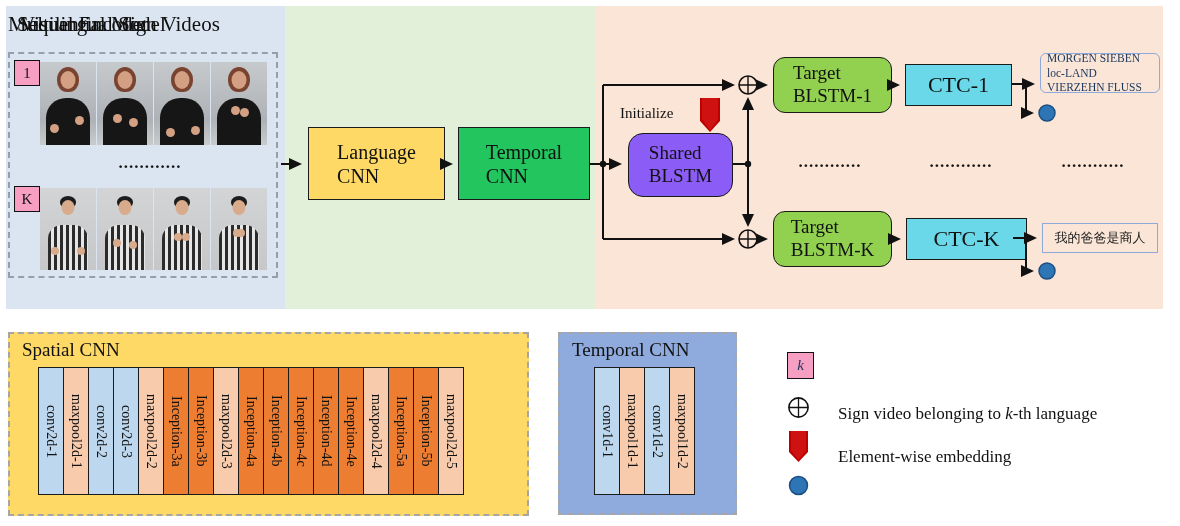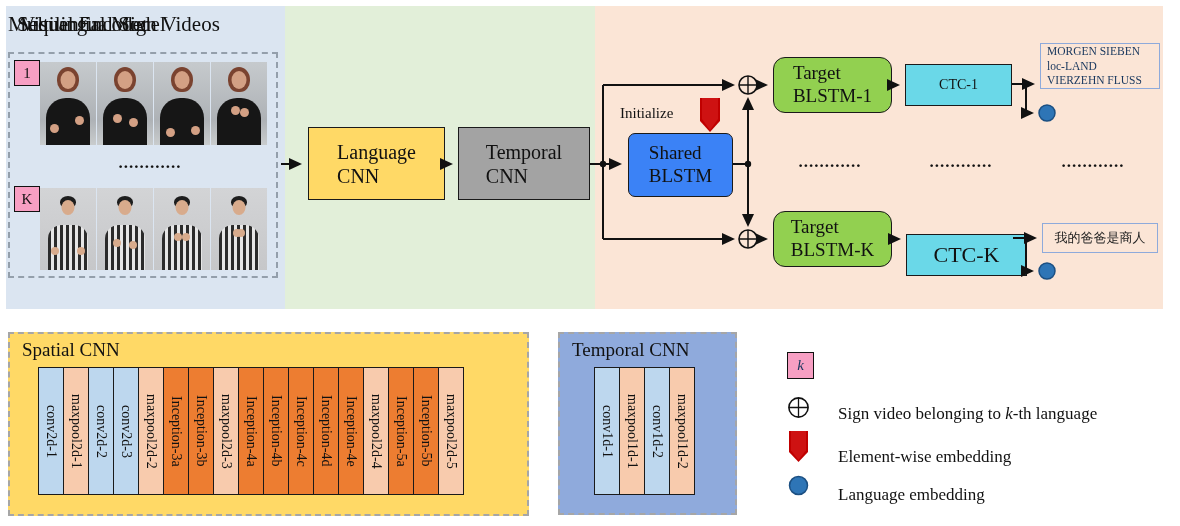--- a/index.html
+++ b/index.html
@@ -51,29 +51,29 @@
   .dots{position:absolute;font-weight:bold;font-size:17px;letter-spacing:1px;text-align:center;line-height:20px;}
   #videos-dots{left:100px;top:153px;width:100px;}
   .seq-dots{top:152px;width:80px;}
   #sd1{left:790px;} #sd2{left:921px;} #sd3{left:1053px;}
 
   
   .fbox{position:absolute;box-sizing:border-box;display:flex;align-items:center;justify-content:center;
         text-align:left;border:1.6px solid #1a1a1a;}
   .ml{white-space:pre-line;line-height:1.2;}
   #box-spatial{left:308px;top:127px;width:137px;height:73px;background:#FFD966;font-size:20px;}
-  #box-temporal{left:458px;top:127px;width:132px;height:73px;background:#a3a3a3;font-size:20px;}
-  #box-shared{left:628px;top:133px;width:105px;height:64px;background:#3b82f6;border-radius:7px;font-size:19px;}
+  #box-temporal{left:458px;top:127px;width:132px;height:73px;background:#22c55e;font-size:20px;}
+  #box-shared{left:628px;top:133px;width:105px;height:64px;background:#8b5cf6;border-radius:15px;font-size:19px;}
   #box-target1{left:773px;top:57px;width:119px;height:56px;background:#92D050;border-radius:12px;font-size:19px;}
   #box-targetk{left:773px;top:211px;width:119px;height:56px;background:#92D050;border-radius:12px;font-size:19px;}
-  #box-ctc1{left:905px;top:64px;width:107px;height:42px;background:#6AD8E8;font-size:14px;}
-  #box-ctck{left:906px;top:234px;width:121px;height:42px;background:#6AD8E8;font-size:22px;}
+  #box-ctc1{left:905px;top:64px;width:107px;height:42px;background:#6AD8E8;font-size:22px;}
+  #box-ctck{left:906px;top:218px;width:121px;height:42px;background:#6AD8E8;font-size:22px;}
   .outbox{position:absolute;box-sizing:border-box;border:1.3px solid #8EAADB;display:flex;align-items:center;
           padding:2px 6px;color:#17365D;}
-  #out1{left:1040px;top:43px;width:120px;height:46px;font-size:11.5px;line-height:1.28;}
+  #out1{left:1040px;top:53px;width:120px;height:40px;font-size:11.5px;line-height:1.28;border-radius:6px;}
   #outk{left:1042px;top:223px;width:116px;height:30px;font-size:13px;color:#222;justify-content:center;}
   #lbl-init{left:620px;top:105px;width:76px;font-size:15px;text-align:left;}
   .shield{position:absolute;background:#C00000;clip-path:polygon(0 0,100% 0,100% 68%,50% 100%,0 68%);}
   .shield-inner{position:absolute;left:2px;top:0;right:2px;bottom:2px;background:#CE1212;
                 clip-path:polygon(0 0,100% 0,100% 66%,50% 100%,0 66%);}
   #shield-seq{left:700px;top:98px;width:20px;height:34px;}
 
   
   #panel-spatial{left:8px;top:332px;width:521px;height:184px;background:#FFD966;border:2.5px dashed #A6A6A6;box-sizing:border-box;}
   #panel-temporal{left:558px;top:332px;width:179px;height:183px;background:#8FAADC;border:2.5px dashed #A6A6A6;box-sizing:border-box;}
@@ -263,18 +263,17 @@
   <div class="tag" id="lg-k">k</div>
   <div class="lg-text" id="lg-k-text"><span>Sign video belonging to </span><i>k</i><span>-th language</span></div>
   <svg class="abs" id="lg-sum" width="23" height="23">
     <circle cx="11.5" cy="11.5" r="9.6" fill="#ffffff" stroke="#111" stroke-width="1.6"></circle>
     <path d="M1.9 11.5 H21.1 M11.5 1.9 V21.1" stroke="#111" stroke-width="1.3" fill="none"></path>
   </svg>
   <div class="lg-text" id="lg-sum-text">Element-wise embedding</div>
   <div class="shield" id="lg-shield">
       <div class="shield-inner"></div>
     </div>
-  <div class="lg-text" id="lg-shield-text">Language embedding</div>
   <svg class="abs" id="lg-loss" width="21" height="21">
     <circle cx="10.5" cy="10.5" r="9" fill="#2E75B6" stroke="#1B4F82" stroke-width="1.5"></circle>
   </svg>
 
 </div>
 
 </body></html>

